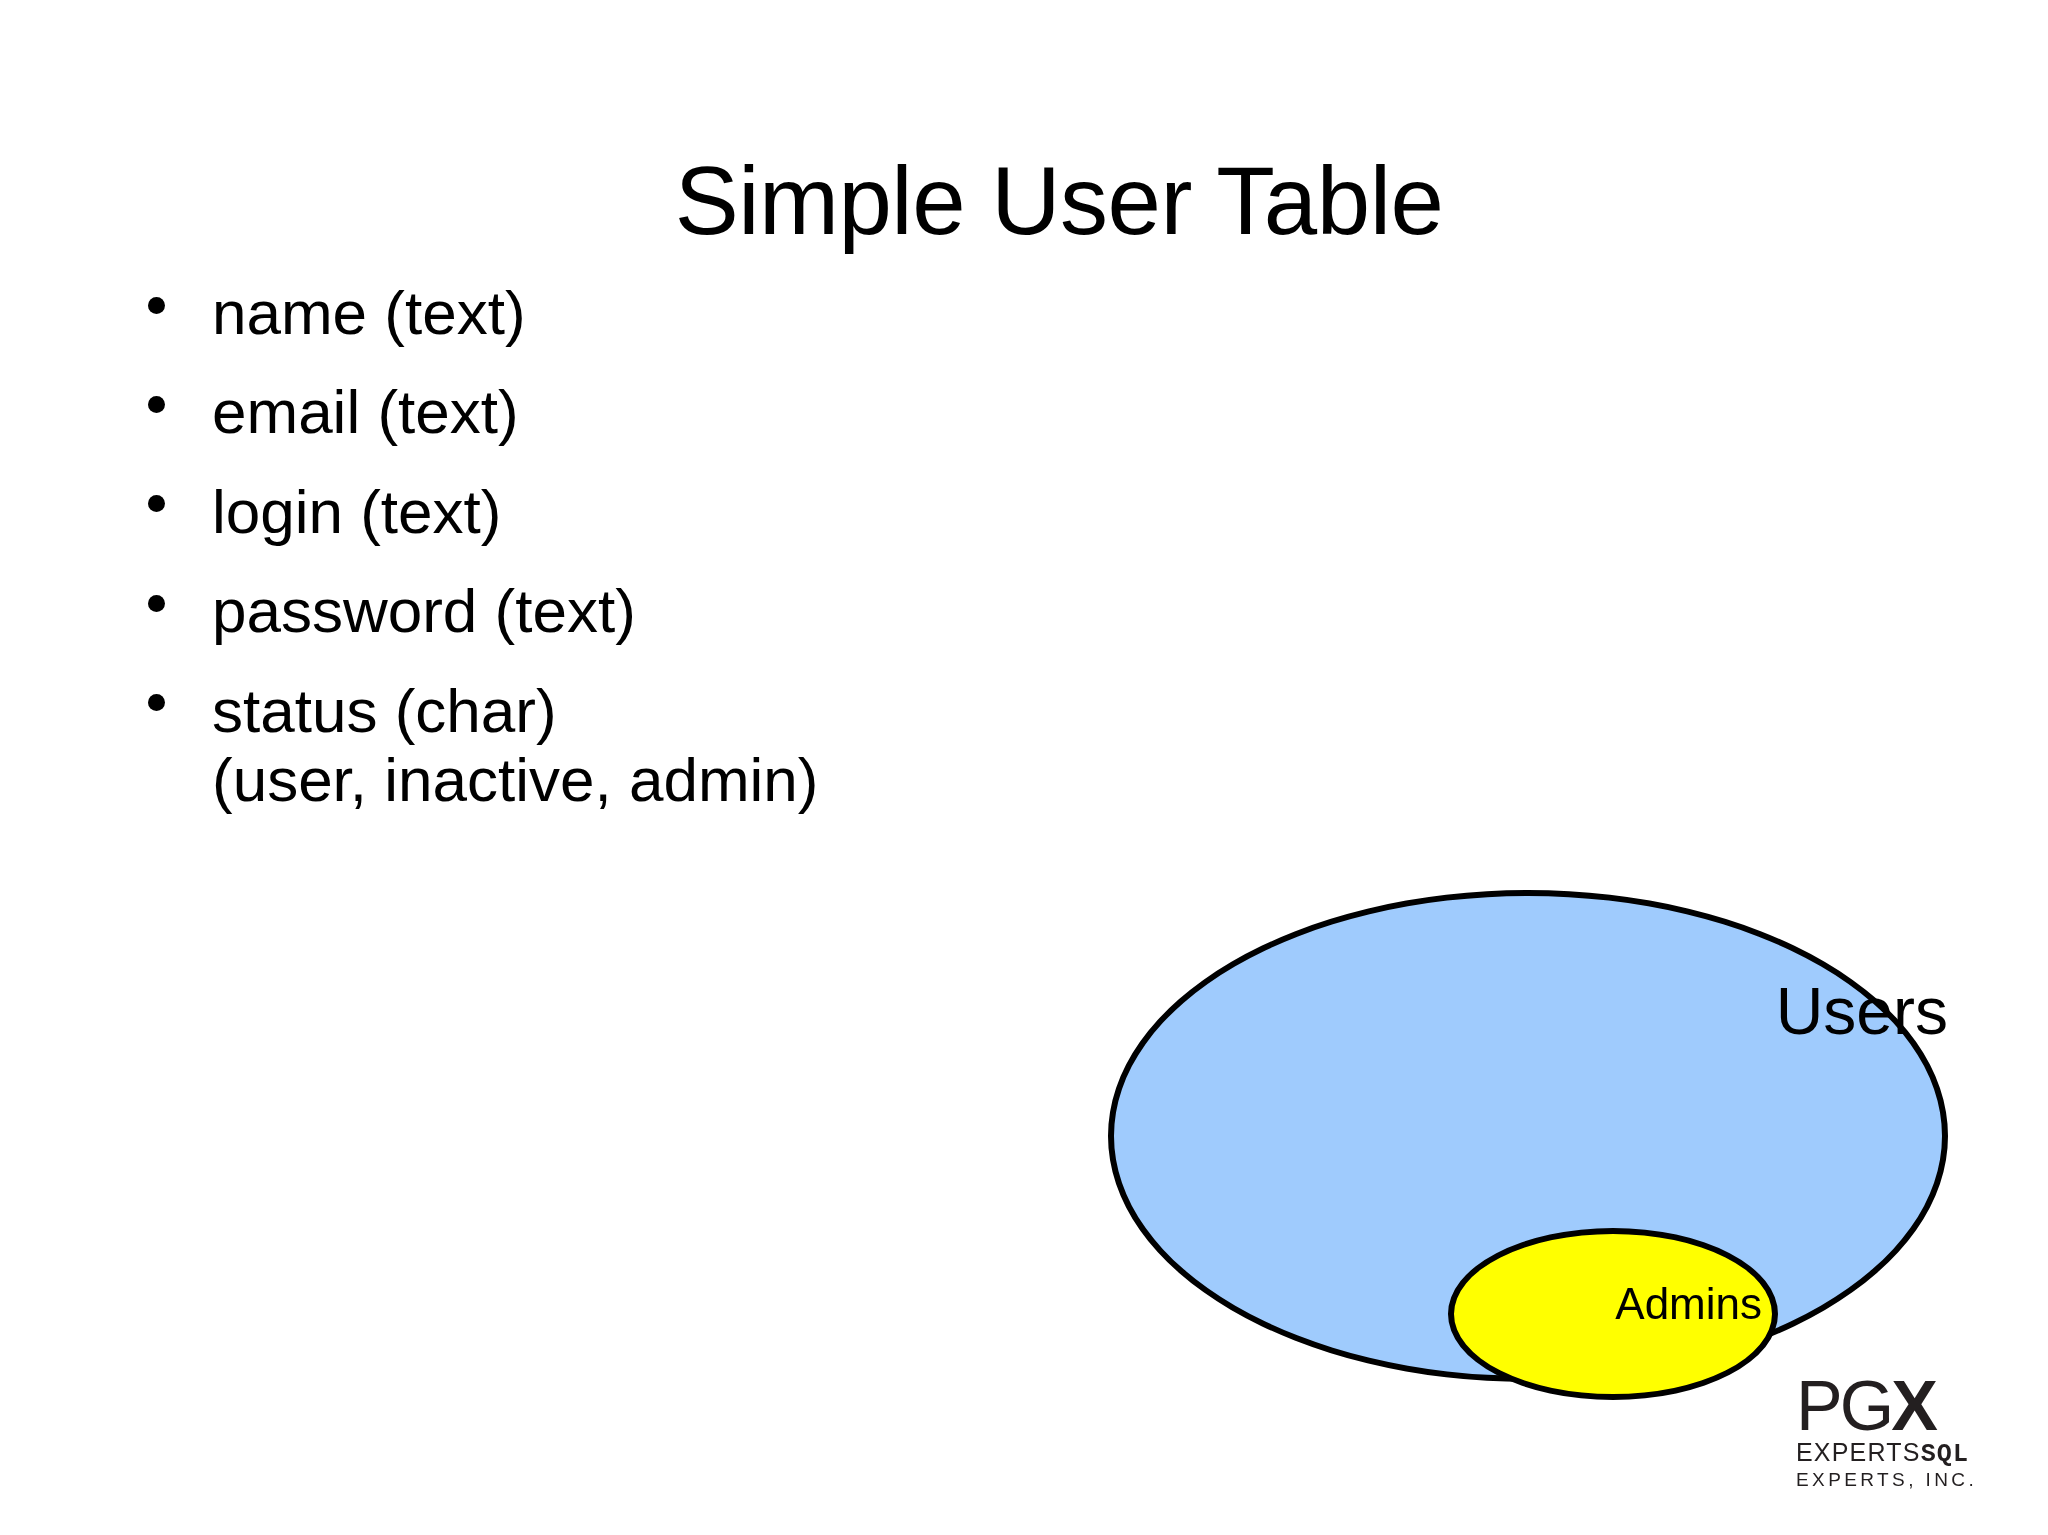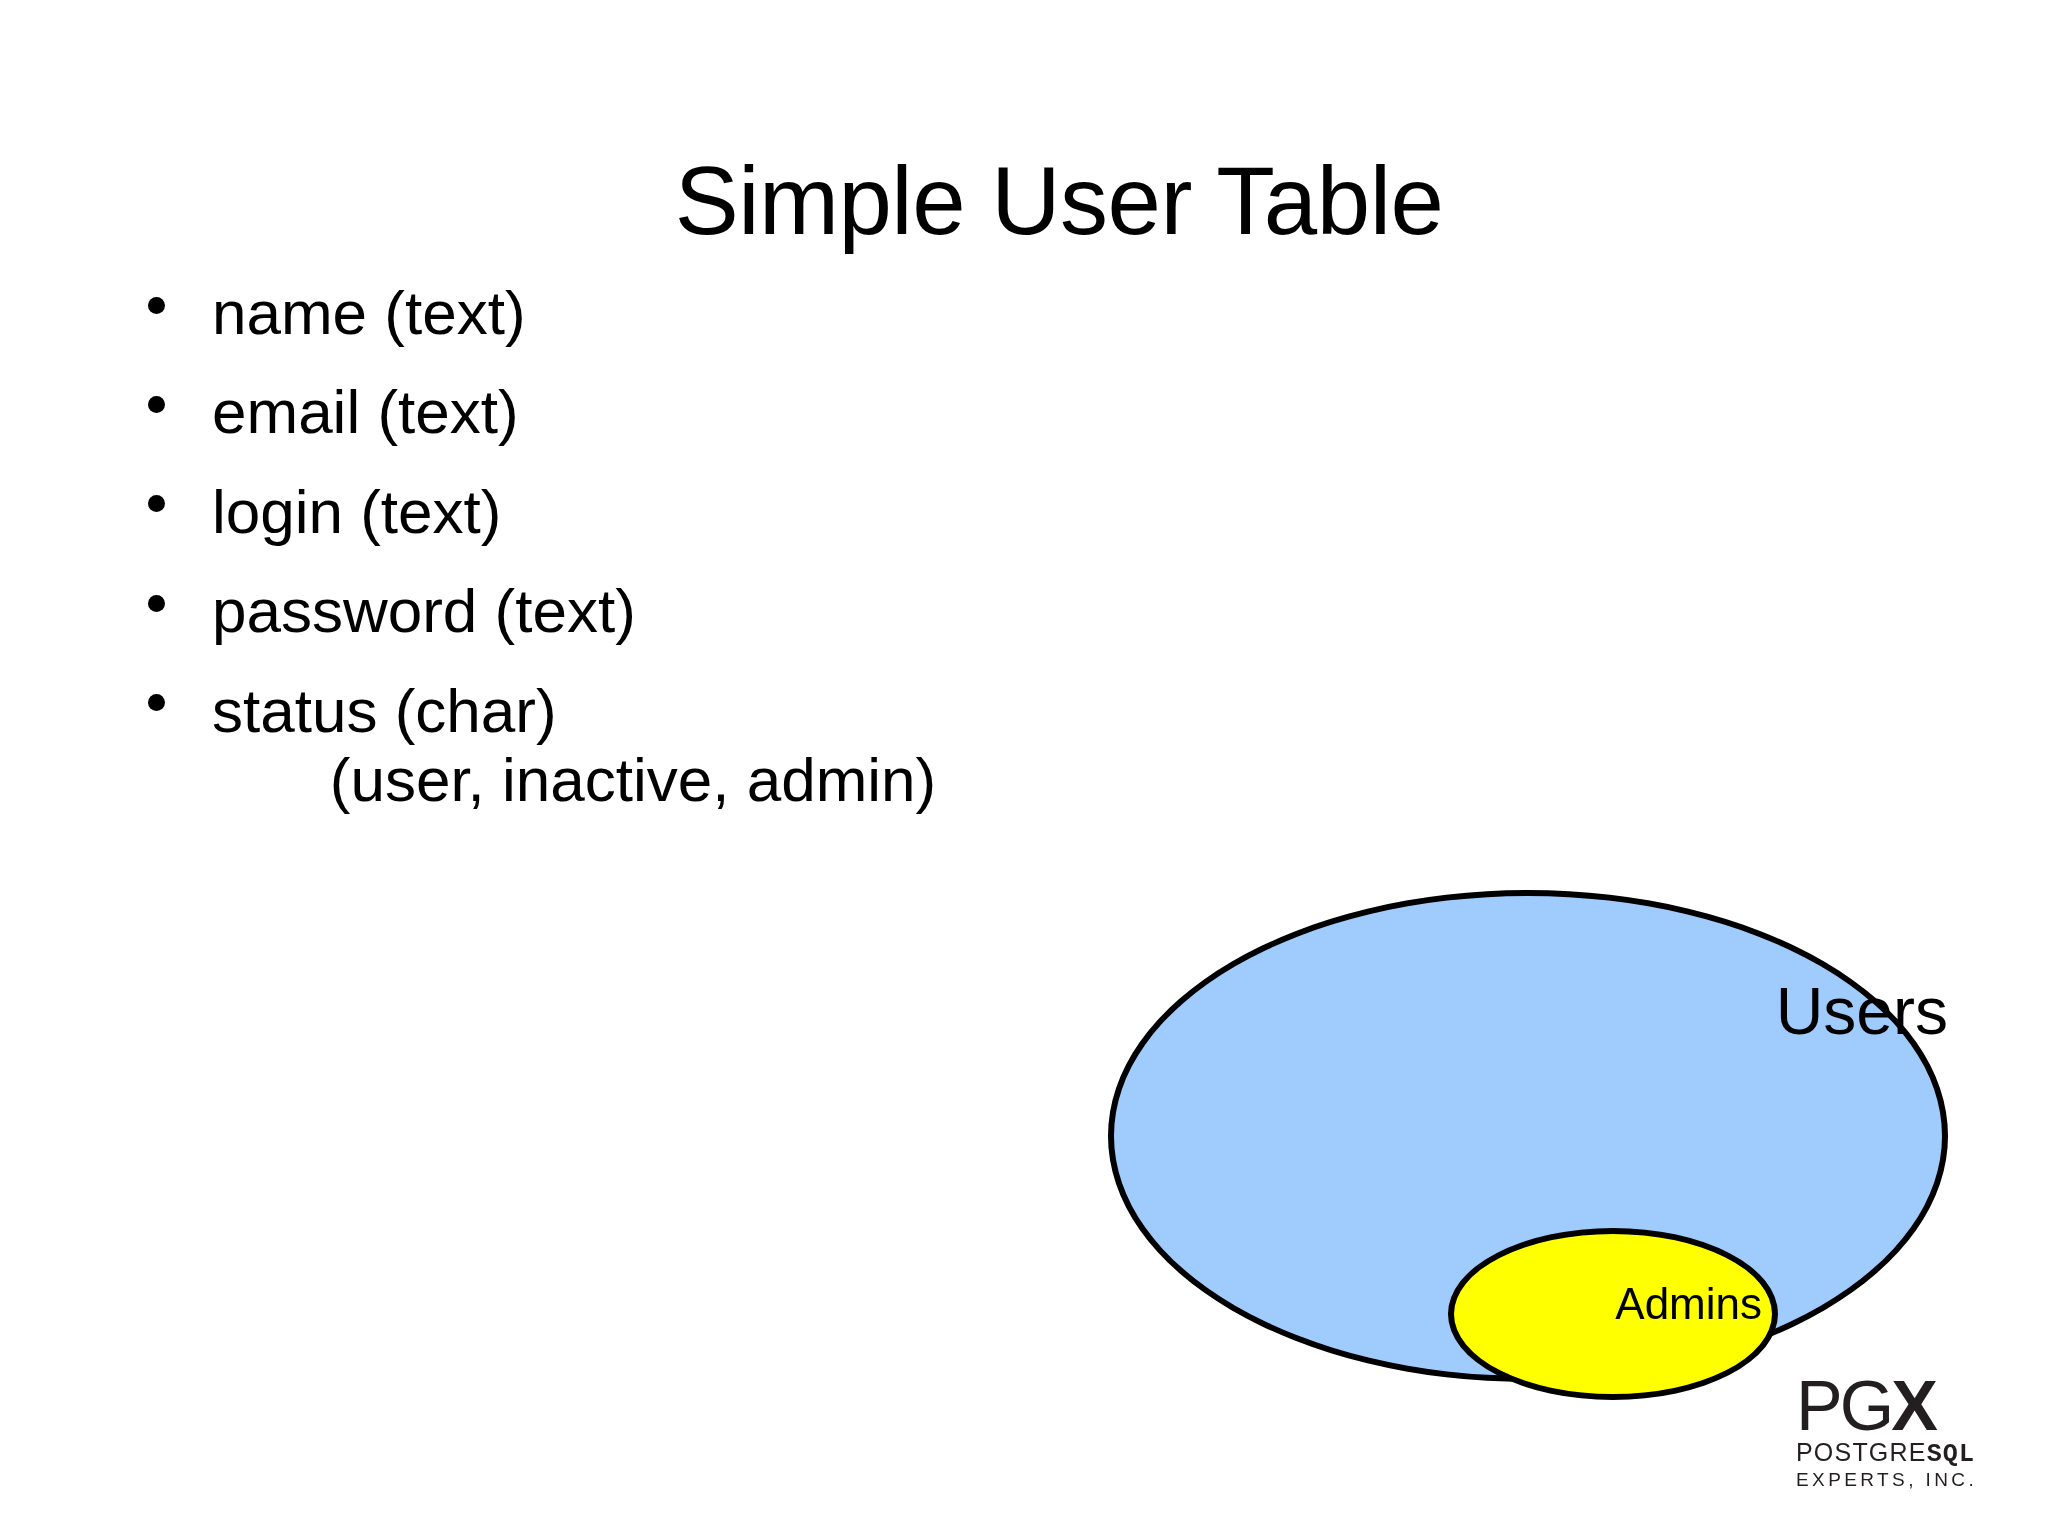--- a/index.html
+++ b/index.html
@@ -58,21 +58,21 @@
     position: absolute;
     left: 14px;
     top: 0.30em;
     width: 17px;
     height: 17px;
     border-radius: 50%;
     background: #000000;
     display: block;
   }
   .bullet-main { display: block; }
-  .bullet-sub  { display: block; text-align: center; }
+  .bullet-sub  { display: block; }
 
   
   #venn {
     position: absolute;
     left: 1108px;
     top: 890px;
     width: 860px;
     height: 520px;
   }
   #users-ellipse {
@@ -196,17 +196,17 @@
 
   <div id="venn">
     <div id="users-ellipse"></div>
     <div id="users-label">Users</div>
     <div id="admins-ellipse"></div>
     <div id="admins-label">Admins</div>
   </div>
 
   <div id="pgx-logo">
     <div id="pgx-wordmark"><span>PG</span><span class="pgx-x">X</span></div>
-    <div id="pgx-line1"><span>POSTGRE</span><span class="pgx-sql">SQL</span></div>
+    <div id="pgx-line1"><span>EXPERTS</span><span class="pgx-sql">SQL</span></div>
     <div id="pgx-line2">EXPERTS, INC.</div>
   </div>
 
 </div>
 
 </body></html>

